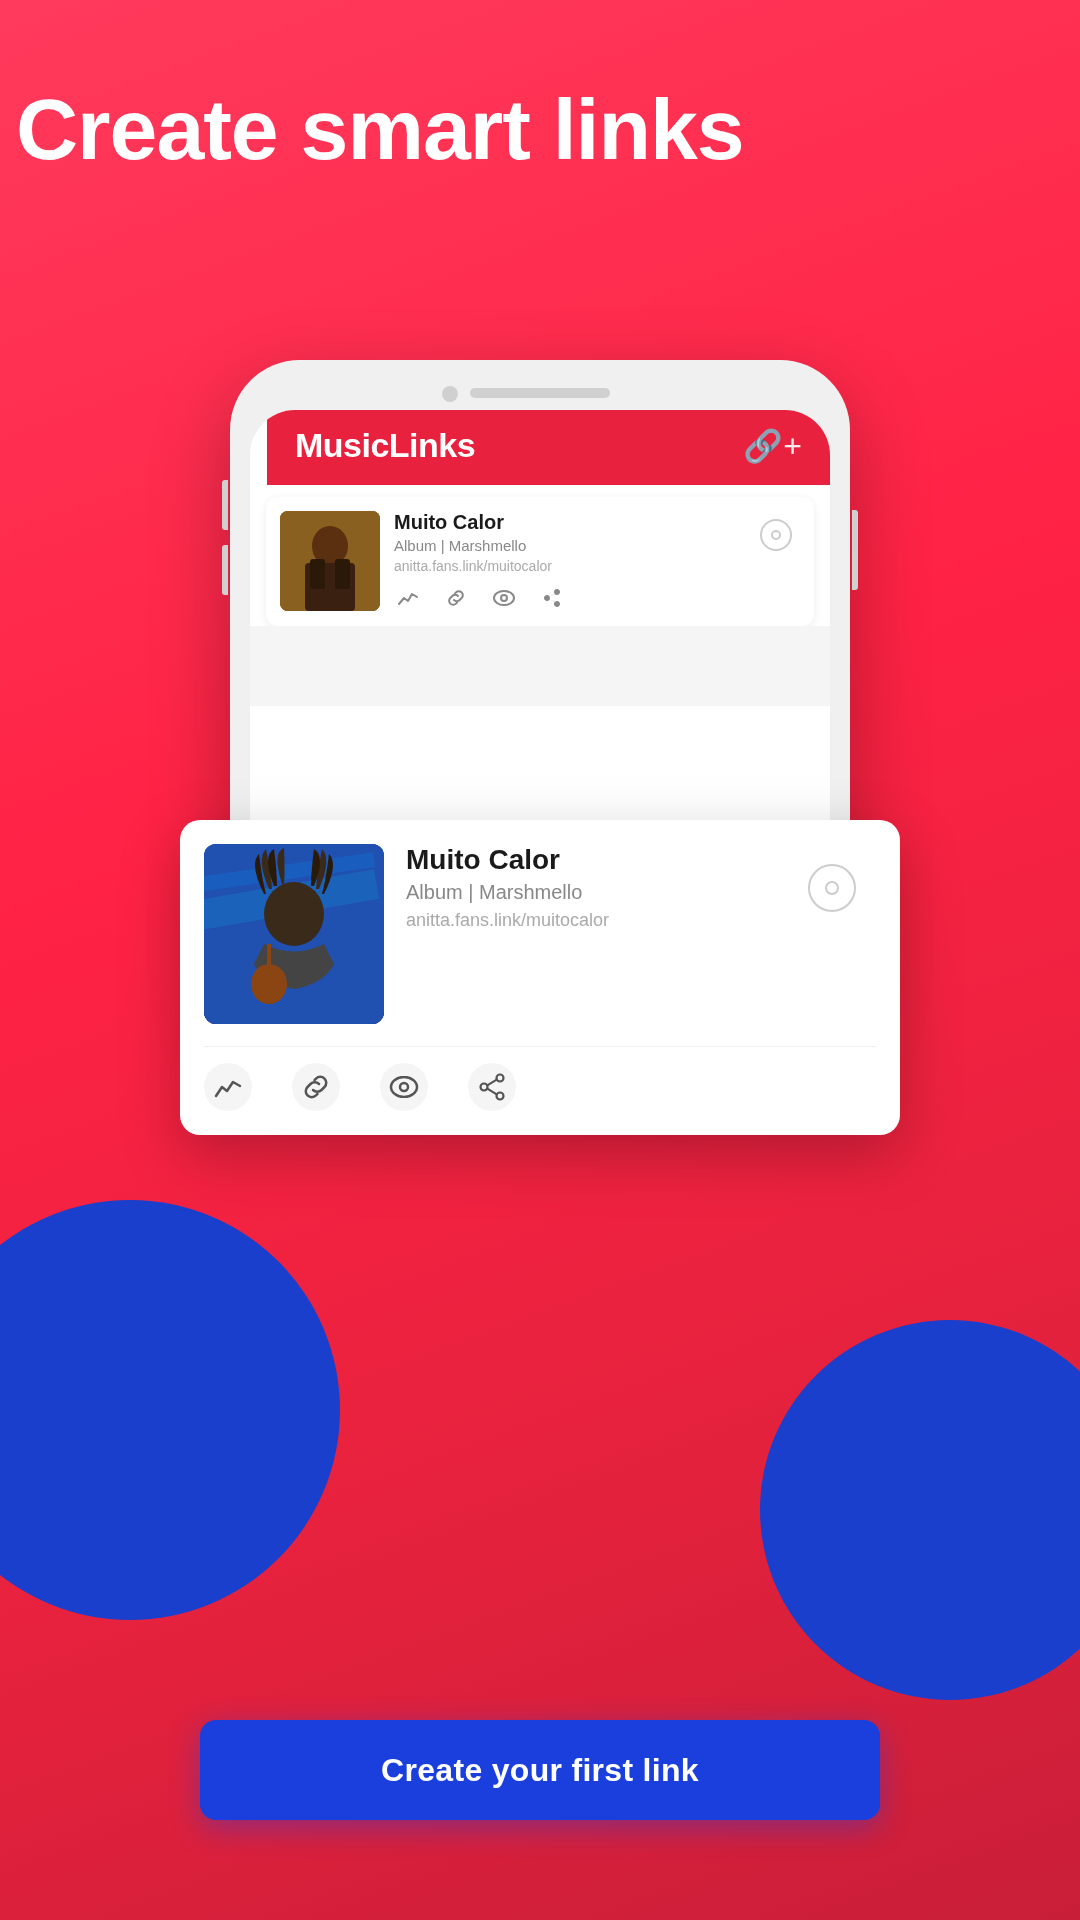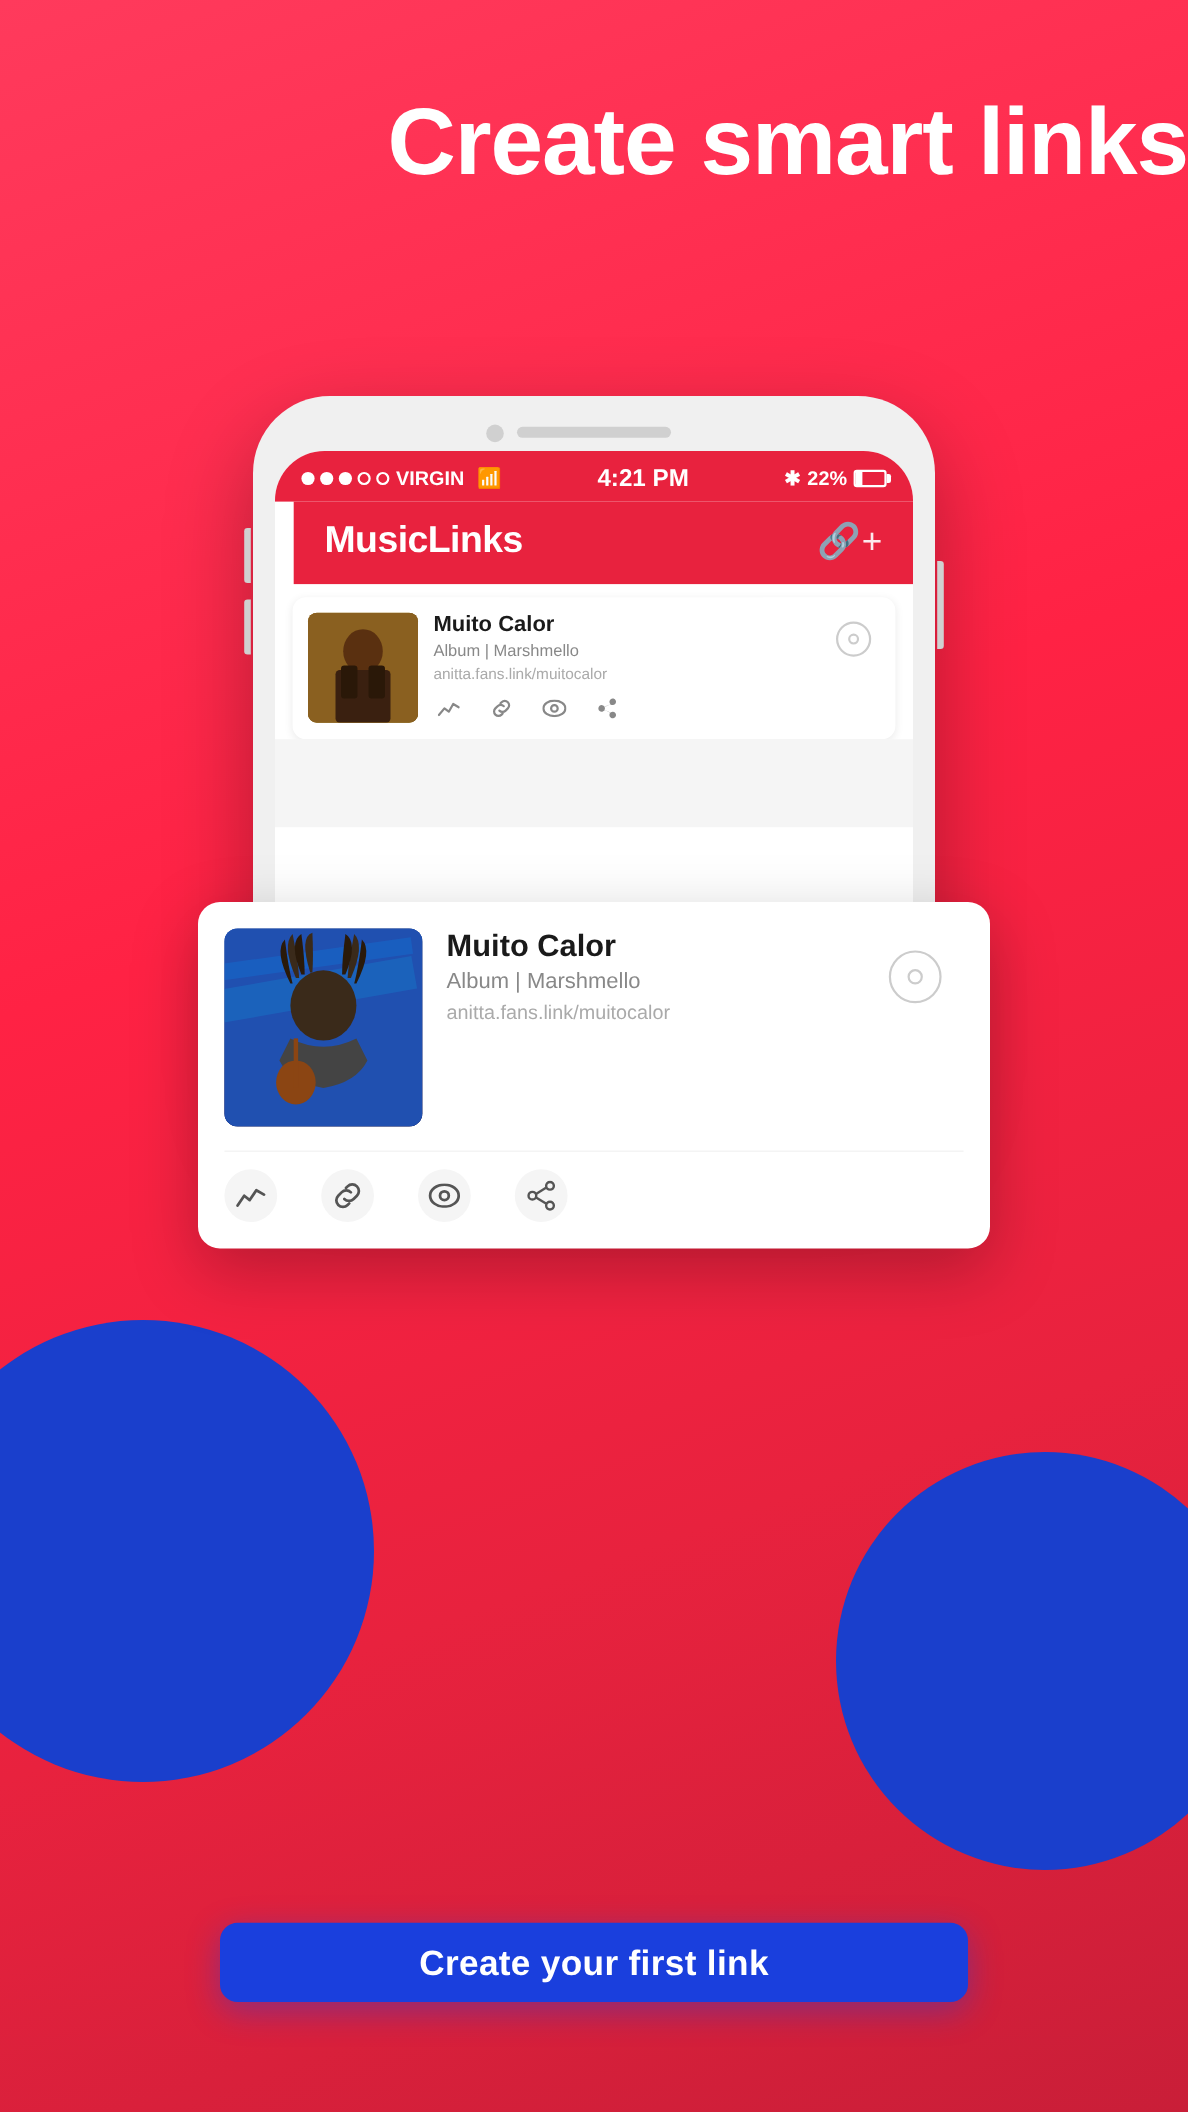--- a/index.html
+++ b/index.html
@@ -36,21 +36,21 @@
       right: -60px;
       z-index: 0;
     }
 
     
     .hero-title {
       position: absolute;
       top: 80px;
       left: 16px;
       right: 0;
-      text-align: right;
+      text-align: left;
       z-index: 1;
     }
 
     .hero-title h1 {
       color: white;
       font-size: 86px;
       font-weight: 800;
       line-height: 1.15;
       letter-spacing: -1px;
     }
@@ -367,21 +367,21 @@
       background: #f5f5f5;
     }
 
     
     .cta-button {
       position: absolute;
       bottom: 100px;
       left: 50%;
       transform: translateX(-50%);
       width: 680px;
-      height: 72px;
+      height: 100px;
       background: #1a3fdd;
       border-radius: 16px;
       display: flex;
       align-items: center;
       justify-content: center;
       z-index: 5;
       cursor: pointer;
       box-shadow: 0 8px 30px rgba(26, 63, 221, 0.4);
     }
 
@@ -440,44 +440,20 @@
 
     <div class="phone-side-btn-left"></div>
     <div class="phone-side-btn-left2"></div>
     <div class="phone-side-btn-right"></div>
 
     <div class="phone-camera"></div>
     <div class="phone-speaker"></div>
 
     <div class="phone-screen">
 
-      <div class="status-bar">
-        <div class="status-left">
-          <div class="status-dots">
-            <div class="dot-filled"></div>
-            <div class="dot-filled"></div>
-            <div class="dot-filled"></div>
-            <div class="dot-empty"></div>
-            <div class="dot-empty"></div>
-          </div>
-          <span class="carrier-text">VIRGIN</span>
-          <span class="wifi-icon">📶</span>
-        </div>
-        <div class="status-center">4:21 PM</div>
-        <div class="status-right">
-          <span>✱</span>
-          <span>22%</span>
-          <div class="battery-icon">
-            <div class="battery-body">
-              <div class="battery-fill"></div>
-              <div class="battery-tip"></div>
-            </div>
-          </div>
-        </div>
-      </div>
 
       <div class="app-header">
         <span class="app-title">MusicLinks</span>
         <span class="add-link-btn">🔗+</span>
       </div>
 
       <div class="music-card-phone">
         <div class="card-image-small">
           <div class="person-silhouette-small">
             

